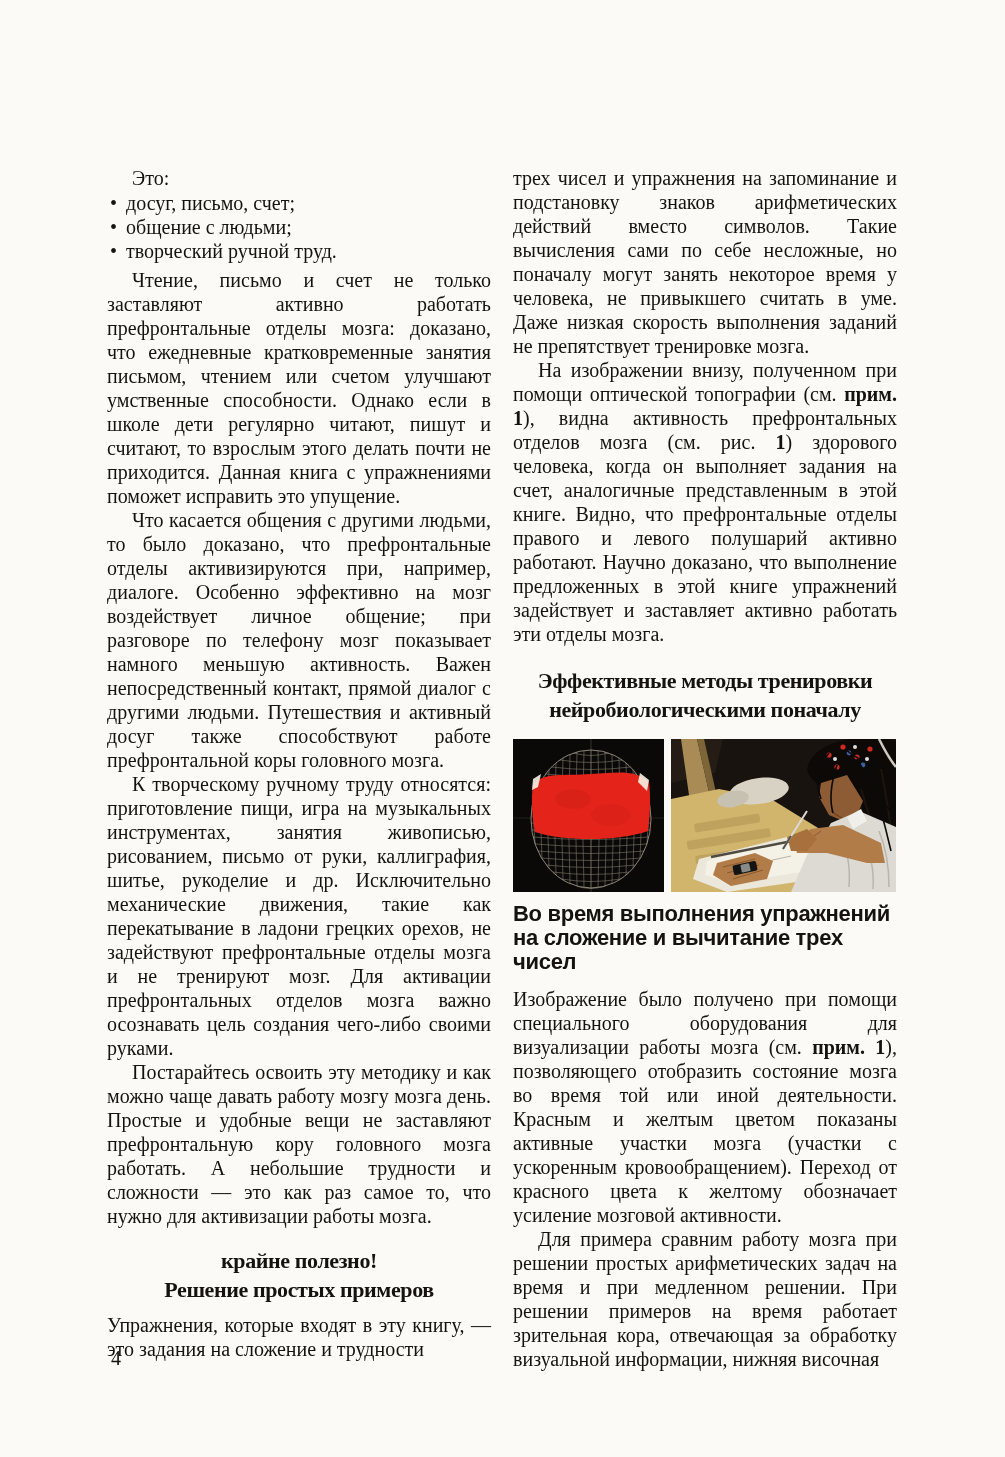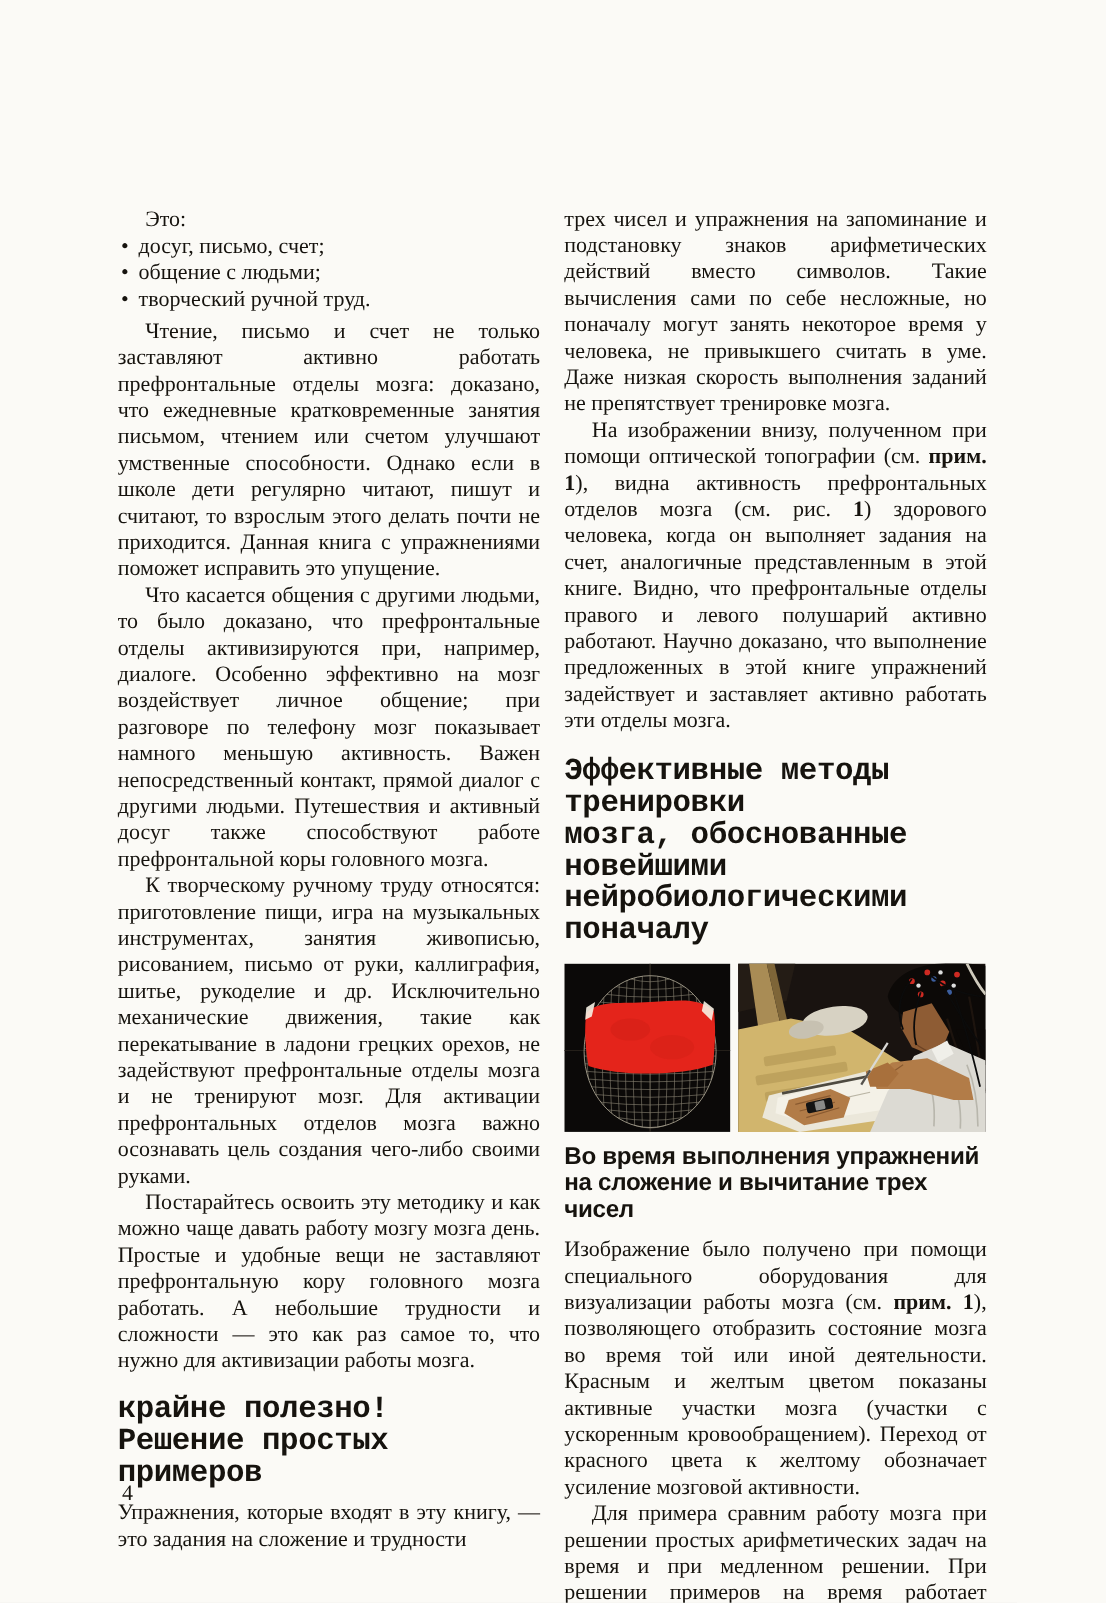--- a/index.html
+++ b/index.html
@@ -5,34 +5,33 @@
   html,body { margin:0; padding:0; }
   body { width:1005px; height:1457px; background:#e9e9e9; font-family:"Liberation Serif", serif; }
   .page {
     position:relative; width:1005px; height:1457px;
     background:#fbfaf6; color:#16130e; overflow:hidden;
   }
   .col {
     position:absolute; top:166px; width:384px;
     font-size:20px; line-height:24px; text-align:justify;
     hyphens:none;
-    margin-top:21px;
   }
   .col-left  { left:107px; }
   .col-right { left:513px; }
   .body-para { margin:0; }
   .body-para.indent { text-indent:25px; }
   .body-para b { font-weight:700; }
   ul.bullets { margin:1px 0 5px; padding:0; list-style:none; }
   ul.bullets li { position:relative; padding-left:19px; text-align:left; }
   ul.bullets li .marker { position:absolute; left:3px; top:0; }
   h2.sec-heading {
-    font-family:Liberation Mono, monospace; font-weight:700;
-    font-size:28px; line-height:29px; letter-spacing:-0.4px;
-    text-align:left; margin:18px 0 9px;
+    font-family:Liberation Serif, serif; font-weight:700;
+    font-size:22px; line-height:29px; letter-spacing:-0.4px;
+    text-align:center; margin:18px 0 9px;
   }
   h2.sec-heading-right { margin:20px 0 15px; }
   figure.photo-row { margin:0; display:flex; gap:7px; }
   figure.photo-row svg { display:block; }
   figcaption.fig-caption {
     font-family:"Liberation Sans", sans-serif; font-weight:700;
     font-size:22px; line-height:24px; letter-spacing:-0.3px;
     text-align:left; margin:10px 0 13px;
   }
   .page-number {
@@ -67,21 +66,20 @@
       </div>
   </div>
 
   <div class="col col-right">
     <div id="right-paras-top">
         <p class="body-para">трех чисел и упражнения на запоминание и подстановку знаков арифметических действий вместо символов. Такие вычисления сами по себе несложные, но поначалу могут занять некоторое время у человека, не привыкшего считать в уме. Даже низкая скорость выполнения заданий не препятствует тренировке мозга.</p>
         <p class="body-para indent">На изображении внизу, полученном при помощи оптической топографии (см. <b>прим. 1</b>), видна активность префронтальных отделов мозга (см. рис. <b>1</b>) здорового человека, когда он выполняет задания на счет, аналогичные представленным в этой книге. Видно, что префронтальные отделы правого и левого полушарий активно работают. Научно доказано, что выполнение предложенных в этой книге упражнений задействует и заставляет активно работать эти отделы мозга.</p>
       </div>
     <h2 class="sec-heading sec-heading-right" id="right-heading">
         <div>Эффективные методы тренировки</div>
-        <div>мозга, обоснованные новейшими</div>
         <div>нейробиологическими поначалу</div>
       </h2>
 
     <figure class="photo-row">
 
       <svg width="151" height="153" viewBox="0 0 151 153">
         <rect width="151" height="153" fill="#0b0908"></rect>
         <line x1="78" y1="0" x2="78" y2="153" stroke="#3a332a" stroke-width="1"></line>
         <line x1="0" y1="79" x2="151" y2="79" stroke="#241f19" stroke-width="1"></line>
         <g id="head-mesh" stroke="#8d8776" stroke-width="0.6" fill="none" opacity="0.9">

